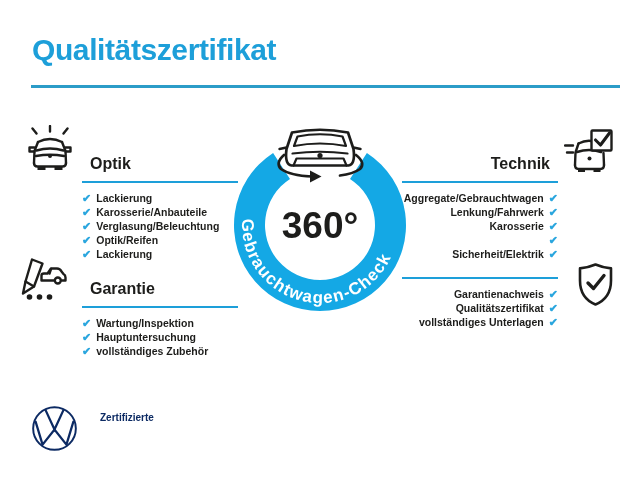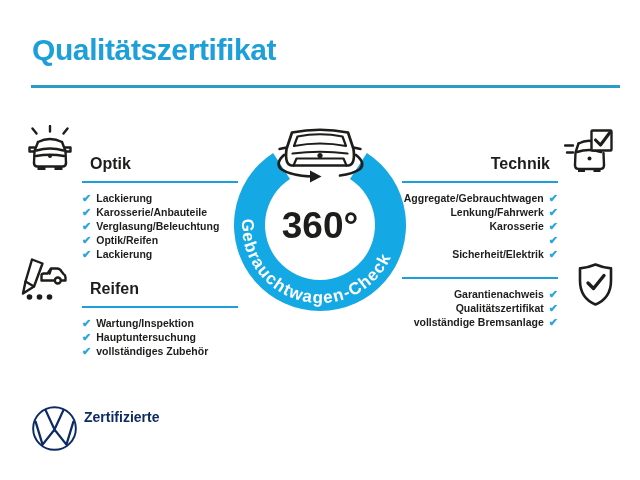--- a/index.html
+++ b/index.html
@@ -44,21 +44,21 @@
 
   #badge{position:absolute;left:220px;top:125px;width:200px;height:200px;}
   .ring{fill:var(--ring);}
   .ring-text{font-family:"Liberation Sans",sans-serif;font-size:17px;font-weight:700;
     fill:#fff;letter-spacing:1.2px;}
   .deg{font-family:"Liberation Sans",sans-serif;font-size:37px;font-weight:700;fill:var(--dark);}
 
   #footer-logo{position:absolute;left:31px;top:405px;width:47px;height:47px;}
   .vw{stroke:var(--navy);fill:none;stroke-width:2.3;stroke-linejoin:miter;stroke-linecap:round;}
   #footer-text{
-    position:absolute;left:84px;top:410px;font-size:14px;font-weight:700;
+    position:absolute;left:100px;top:410px;font-size:10px;font-weight:700;
     color:var(--navy);line-height:15px;
   }
 </style>
 </head>
 <body>
 
 <div class="canvas">
 
   <div class="page-title">Qualitätszertifikat</div>
   <div class="title-rule"></div>
@@ -145,21 +145,21 @@
     <path class="stroke" d="M5.5 24.5 L14 29.5"></path>
     <path class="stroke" d="M21.5 23.5 V18.5 Q21.5 16.5 24 16.5 H27.5 L31 11.5 H37 Q40 11.5 41.5 14.5 L43.5 17 Q45.5 18 45.5 20.5 V23.5 H42 M33.5 23.5 H21.5"></path>
     <path class="stroke" d="M31 12 L29.5 16.5"></path>
     <circle class="stroke" cx="37.8" cy="23.5" r="3"></circle>
     <circle class="fill" cx="9.5" cy="40" r="2.8"></circle>
     <circle class="fill" cx="19.5" cy="40" r="2.8"></circle>
     <circle class="fill" cx="29.5" cy="40" r="2.8"></circle>
   </svg>
 
   <div class="section left" id="section-wartung">
-    <h2 class="sec-title">Reifen</h2>
+    <h2 class="sec-title">Garantie</h2>
     <div class="sec-rule"></div>
     <div class="check-list">
         <div class="check-row">
           <span class="check">✔</span>
           <span class="check-label">Wartung/Inspektion</span>
         </div>
         <div class="check-row">
           <span class="check">✔</span>
           <span class="check-label">Hauptuntersuchung</span>
         </div>
@@ -181,21 +181,21 @@
         <div class="check-row">
           <span class="check">✔</span>
           <span class="check-label">Garantienachweis</span>
         </div>
         <div class="check-row">
           <span class="check">✔</span>
           <span class="check-label">Qualitätszertifikat</span>
         </div>
         <div class="check-row">
           <span class="check">✔</span>
-          <span class="check-label">vollständige Bremsanlage</span>
+          <span class="check-label">vollständiges Unterlagen</span>
         </div>
       </div>
   </div>
 
   <svg id="badge" viewBox="0 0 200 200">
     <defs>
       <path id="tp" d="M23.7 83.8 A78 78 0 1 0 175.3 79.8" fill="none"></path>
     </defs>
     <path class="ring" d="M146.9 27.9 A86 86 0 1 1 53.1 27.9 L70 53.9 A55 55 0 1 0 130 53.9 Z"></path>
     <text class="ring-text">

